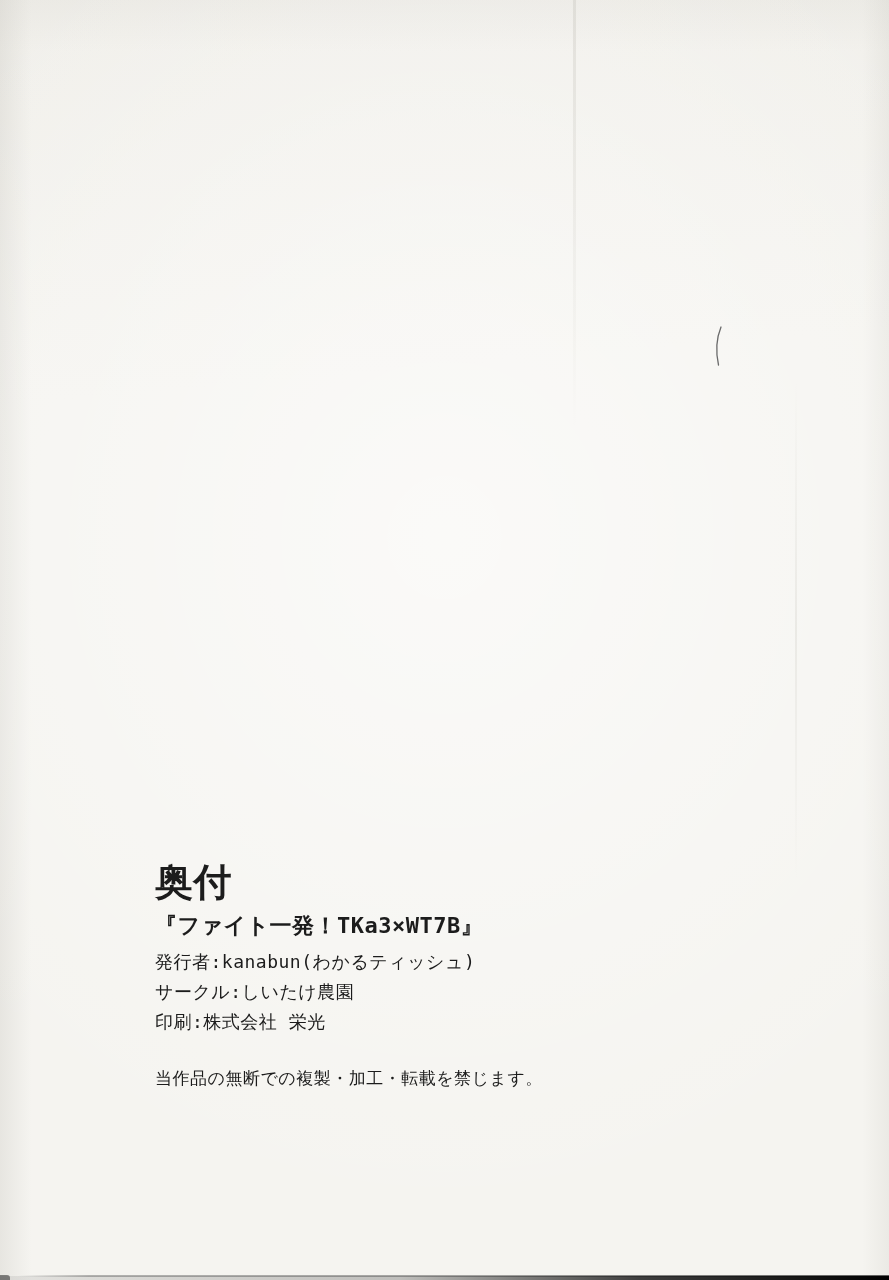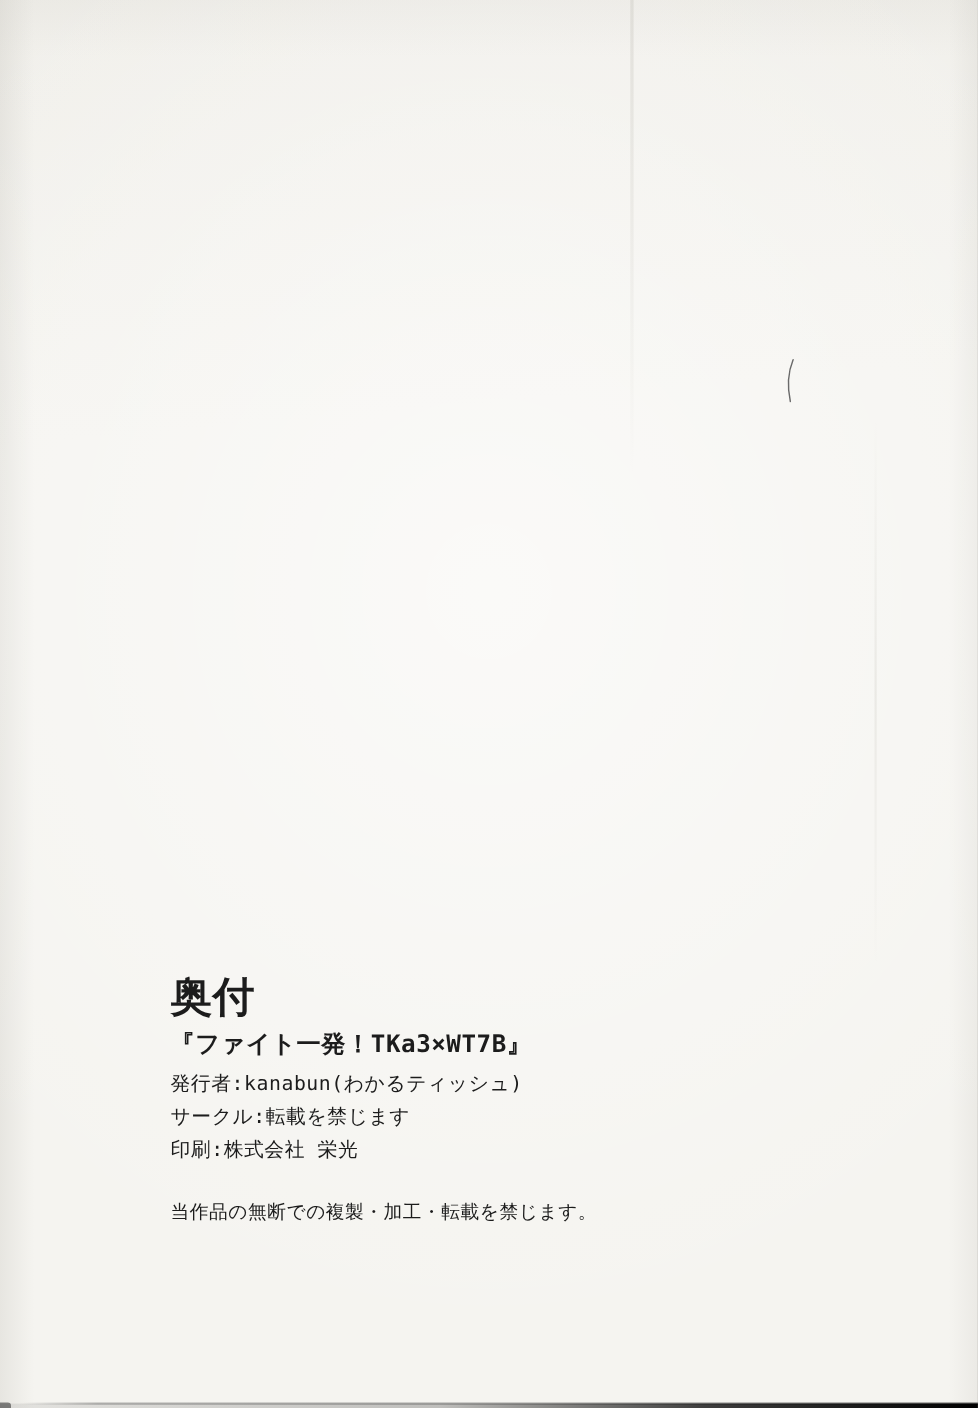--- a/index.html
+++ b/index.html
@@ -73,21 +73,21 @@
     position: absolute;
     left: 0; bottom: 0;
     width: 10px; height: 5px;
     background: rgba(40,40,40,0.55);
     border-radius: 0 3px 0 0;
   }
   
   .colophon {
     position: absolute;
     left: 155px;
-    top: 882px;
+    top: 858px;
     width: 640px;
     letter-spacing: 0.5px;
   }
   .colophon-heading {
     font-size: 38px;
     line-height: 48px;
     font-weight: bold;
     margin: 0;
   }
   .colophon-title {
@@ -118,21 +118,21 @@
   <div class="crease-2"></div>
 
   <svg class="pen-mark" viewBox="0 0 20 44" width="20" height="44" aria-hidden="true">
     <path d="M11 3 C 6.5 14, 5.5 27, 8.5 41" fill="none" stroke="#6a6a6a" stroke-width="1.3" stroke-linecap="round"></path>
   </svg>
 
   <div class="colophon">
     <h1 class="colophon-heading">奥付</h1>
     <div class="colophon-title">『ファイト一発！TKa3×WT7B』</div>
     <div class="colophon-line">発行者:kanabun(わかるティッシュ)</div>
-    <div class="colophon-line">サークル:転載を禁じます</div>
+    <div class="colophon-line">サークル:しいたけ農園</div>
     <div class="colophon-line">印刷:株式会社 栄光</div>
     <div class="colophon-notice">当作品の無断での複製・加工・転載を禁じます。</div>
   </div>
 
   <div class="scan-line"></div>
   <div class="scan-strip"></div>
   <div class="corner-speck"></div>
 
 </div>
 

